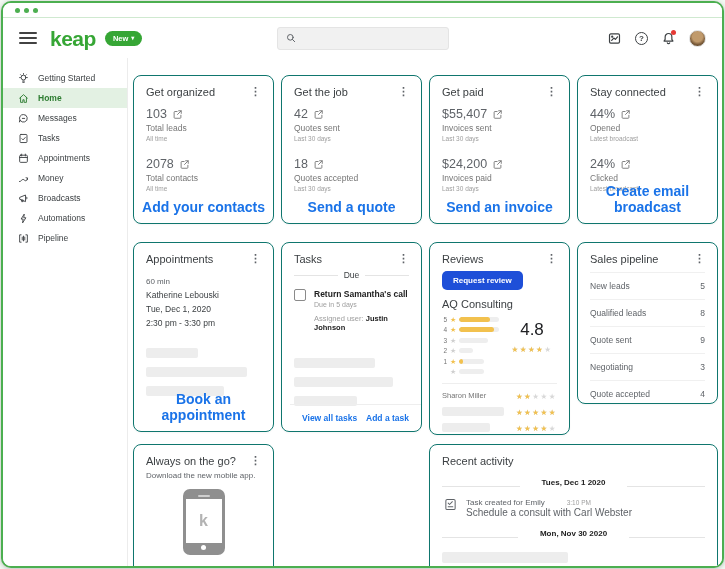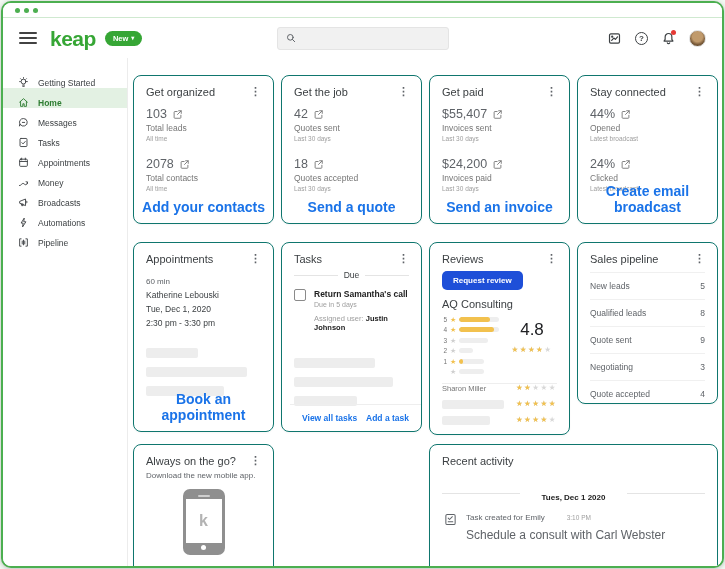--- a/index.html
+++ b/index.html
@@ -20,21 +20,21 @@
   .search input{flex:1;border:0;background:transparent;outline:none;font-size:9px;font-family:inherit;color:#3c4043}
   .top-icons{margin-left:auto;display:flex;align-items:center;gap:14px}
   .icon-btn{position:relative;display:flex;color:#3c4043;cursor:pointer}
   .icon-btn svg{width:13px;height:13px}
   .help-circle{width:13px;height:13px;border:1px solid #3c4043;border-radius:50%;font-size:8px;display:flex;align-items:center;justify-content:center;color:#3c4043;font-weight:bold}
   .bell-dot{position:absolute;top:-2px;right:-1px;width:5px;height:5px;border-radius:50%;background:#e53935}
   .avatar{width:17px;height:17px;border-radius:50%;border:1px solid #ddd;background:radial-gradient(circle at 50% 38%,#c09a6c 0 42%,#7a5b3a 65%,#574026);cursor:pointer}
   
   .app-body{flex:1;display:flex;overflow:hidden}
   .sidebar{width:125px;flex-shrink:0;border-right:1px solid #ececec;padding-top:10px;background:#fff}
-  .side-item{display:flex;align-items:flex-end;gap:9px;height:20px;padding-left:15px;font-size:8.5px;color:#3c4043;cursor:pointer;white-space:nowrap}
+  .side-item{display:flex;align-items:center;gap:9px;height:20px;padding-left:15px;font-size:8.5px;color:#3c4043;cursor:pointer;white-space:nowrap}
   .side-item svg{width:11px;height:11px;flex-shrink:0}
   .side-item.active{background:#e3f1e3;color:#2e7d32;font-weight:bold}
   .main{flex:1;overflow:hidden;padding:17px 4px 0 5px;background:#fff}
   .grid{display:grid;grid-template-columns:repeat(4,1fr);column-gap:7px;row-gap:18px;align-items:start}
   
   .card{background:#fff;border:1px solid #0f766e;border-radius:8px;position:relative;padding:10px 12px;overflow:hidden;box-shadow:0 1px 2px rgba(0,0,0,.04)}
   .h-stat{height:149px}.h-appt{height:190px}.h-tasks{height:190px}.h-rev{height:193px}.h-pipe{height:162px}
   .row3{margin-top:-9px}
   .h-mobile{height:160px}
   .h-recent{height:160px;grid-column:3/5}
@@ -83,50 +83,50 @@
   [data-name="histogram-star"]{font-size:7px;line-height:1;flex-shrink:0}
   .star-yellow{color:#f2c14e}.star-gray{color:#cfcfcf}
   .hist-trackwrap{flex:1}
   .hist-track{display:block;height:5px;background:#eee;border-radius:3px;overflow:hidden}
   .hist-fill{display:block;height:100%;background:#f2c14e;border-radius:3px}
   .rev-score{font-size:17px;color:#202124;line-height:1;margin-top:6px}
   .stars{position:relative;display:inline-block;font-size:7.5px;letter-spacing:1.5px;line-height:1;color:#d8d8d8;white-space:nowrap}
   .stars-fg{position:absolute;left:0;top:0;overflow:hidden;white-space:nowrap;color:#f2c14e;width:0}
   .rev-right .stars{margin-top:5px}
   .rev-div{border-top:1px solid #eee;margin-top:5px}
-  .rev-row{display:flex;justify-content:space-between;align-items:flex-start;height:16px}
+  .rev-row{display:flex;justify-content:space-between;align-items:flex-end;height:16px}
   .rev-name{font-size:7.5px;color:#757575}
   .rev-skel{height:9px;background:#ededed;border-radius:2px}
   .sk-r1{width:62px}.sk-r2{width:48px}
   
   .pipe-head{padding-bottom:7px;border-bottom:1px solid #f0f0f0}
   .pipe-row{display:flex;justify-content:space-between;align-items:center;padding:8px 0;border-bottom:1px solid #f0f0f0;font-size:8.5px;color:#5f6368}
   .pipe-row:last-child{border-bottom:0}
   
   .mob-sub{font-size:8px;color:#5f6368;margin-top:4px}
   .phone{width:42px;margin:9px auto 0;border:3px solid #8f8f8f;border-radius:7px;background:#8f8f8f;overflow:hidden}
   .phone-top{height:7px;background:#8f8f8f;display:flex;align-items:center;justify-content:center}
   .phone-slot{width:12px;height:2px;background:#cfcfcf;border-radius:1px}
   .phone-screen{height:44px;background:#fff;display:flex;align-items:center;justify-content:center}
   .phone-k{font-size:16px;color:#b3b3b3;font-weight:bold}
   .phone-bottom{height:9px;background:#8f8f8f;display:flex;align-items:center;justify-content:center}
   .phone-btn{width:5px;height:5px;background:#fff;border-radius:50%}
   .mob-links{display:flex;justify-content:space-between;padding:0 8px;margin-top:10px;font-size:8.5px;font-weight:bold}
   .mob-links a{color:#1a73e8;text-decoration:none;cursor:pointer}
   
-  .date-div{display:flex;align-items:flex-start;gap:22px;margin-top:26px}
+  .date-div{display:flex;align-items:flex-end;gap:22px;margin-top:11px}
   .date-div .line{flex:1;height:1px;background:#e4e4e4}
   .date-text{font-size:8px;font-weight:bold;color:#212121}
   .act-item{display:flex;gap:9px;margin-top:11px;padding-left:2px}
   .act-icon{color:#5f6368;display:flex}
   .act-icon svg{width:13px;height:13px}
   .act-title-row{display:flex;align-items:baseline;gap:22px}
   .act-title{font-size:8px;color:#5f6368}
   .act-time{font-size:6.5px;color:#9e9e9e}
-  .act-desc{font-size:12px;color:#5f6368;margin-top:6px}
+  .act-desc{font-size:10px;color:#5f6368;}
   .act-skel{width:48%;height:11px;background:#ededed;border-radius:2px;margin-top:14px}
 </style>
 </head>
 <body>
 
 <div class="frame" data-name="app-window">
 
   <div class="titlebar" data-name="window-titlebar">
     <span class="win-dot" data-name="window-control-dot"></span>
     <span class="win-dot" data-name="window-control-dot"></span>

